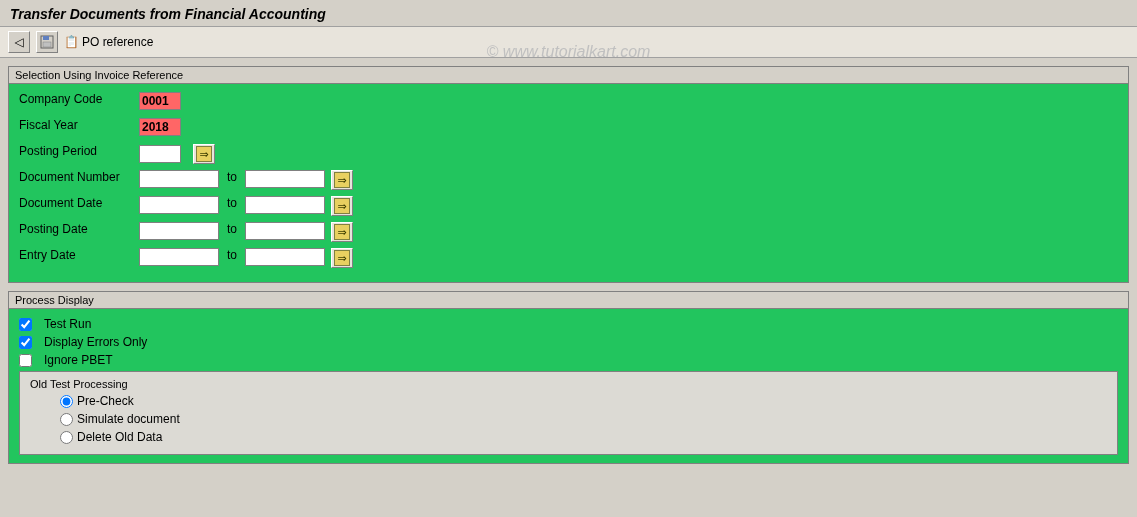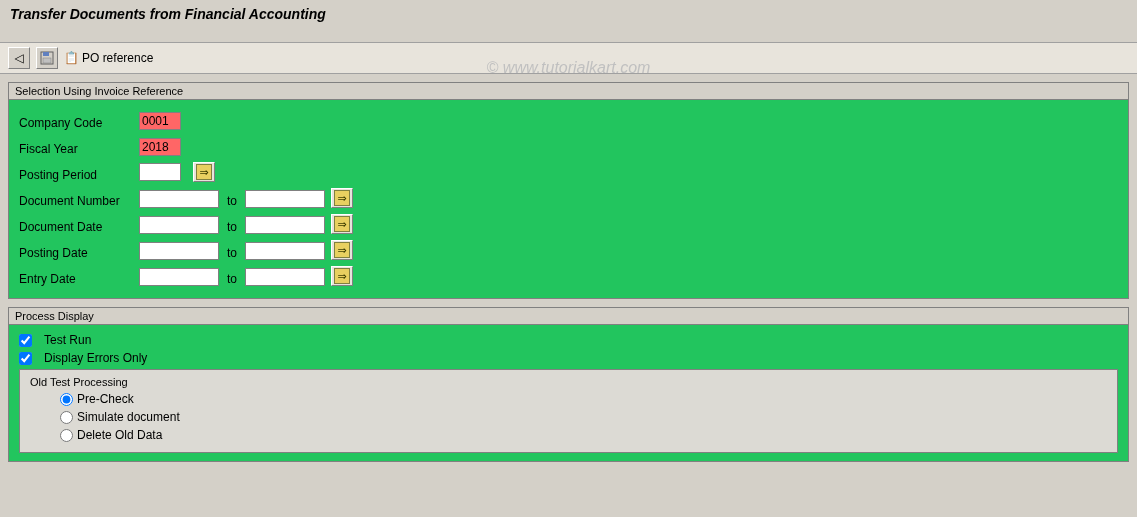--- a/index.html
+++ b/index.html
@@ -6,21 +6,21 @@
     body {
       font-family: Arial, sans-serif;
       font-size: 12px;
       background: #d4d0c8;
       width: 1137px;
       height: 517px;
       overflow: hidden;
     }
     .title-bar {
       background: #d4d0c8;
-      padding: 6px 10px 20px 10px;
+      padding: 6px 10px 4px 10px;
       border-bottom: 1px solid #a0a0a0;
     }
     .title-bar h1 {
       font-size: 14px;
       font-style: italic;
       font-weight: bold;
       color: #000;
     }
     .toolbar {
       background: #e8e4dc;
@@ -74,40 +74,40 @@
       background: #d4d0c8;
       padding: 2px 6px;
       font-size: 11px;
       border-bottom: 1px solid #808080;
     }
     .section-body {
       padding: 8px 10px;
     }
     .form-row {
       display: flex;
-      align-items: flex-end;
+      align-items: flex-start;
       margin-bottom: 4px;
       min-height: 22px;
     }
     .form-label {
       width: 120px;
       font-size: 12px;
       color: #000;
     }
     .form-input {
       height: 18px;
       border: 1px solid #808080;
       background: #fff;
       font-size: 12px;
       padding: 1px 2px;
     }
     .form-input.highlight {
       background: #ff6666;
       color: #000;
-      font-weight: normal;
+      font-weight: bold;
     }
     .form-input.w-narrow {
       width: 42px;
     }
     .form-input.w-medium {
       width: 80px;
     }
     .form-to {
       margin: 0 8px;
       font-size: 12px;
@@ -272,20 +272,24 @@
       <div class="checkbox-row">
         <input type="checkbox" checked="" style="">
         <span>Test Run</span>
       </div>
 
       <div class="checkbox-row">
         <input type="checkbox" checked="" style="">
         <span>Display Errors Only</span>
       </div>
 
+      <div class="checkbox-row">
+        <input type="checkbox" style="">
+        <span>Ignore PBET</span>
+      </div>
 
       <div class="old-data-section">
         <div class="old-data-title">Old Test Processing</div>
 
         <div class="radio-row">
           <input type="radio" name="old_data" checked="" style="">
           <span>Pre-Check</span>
         </div>
 
         <div class="radio-row">

